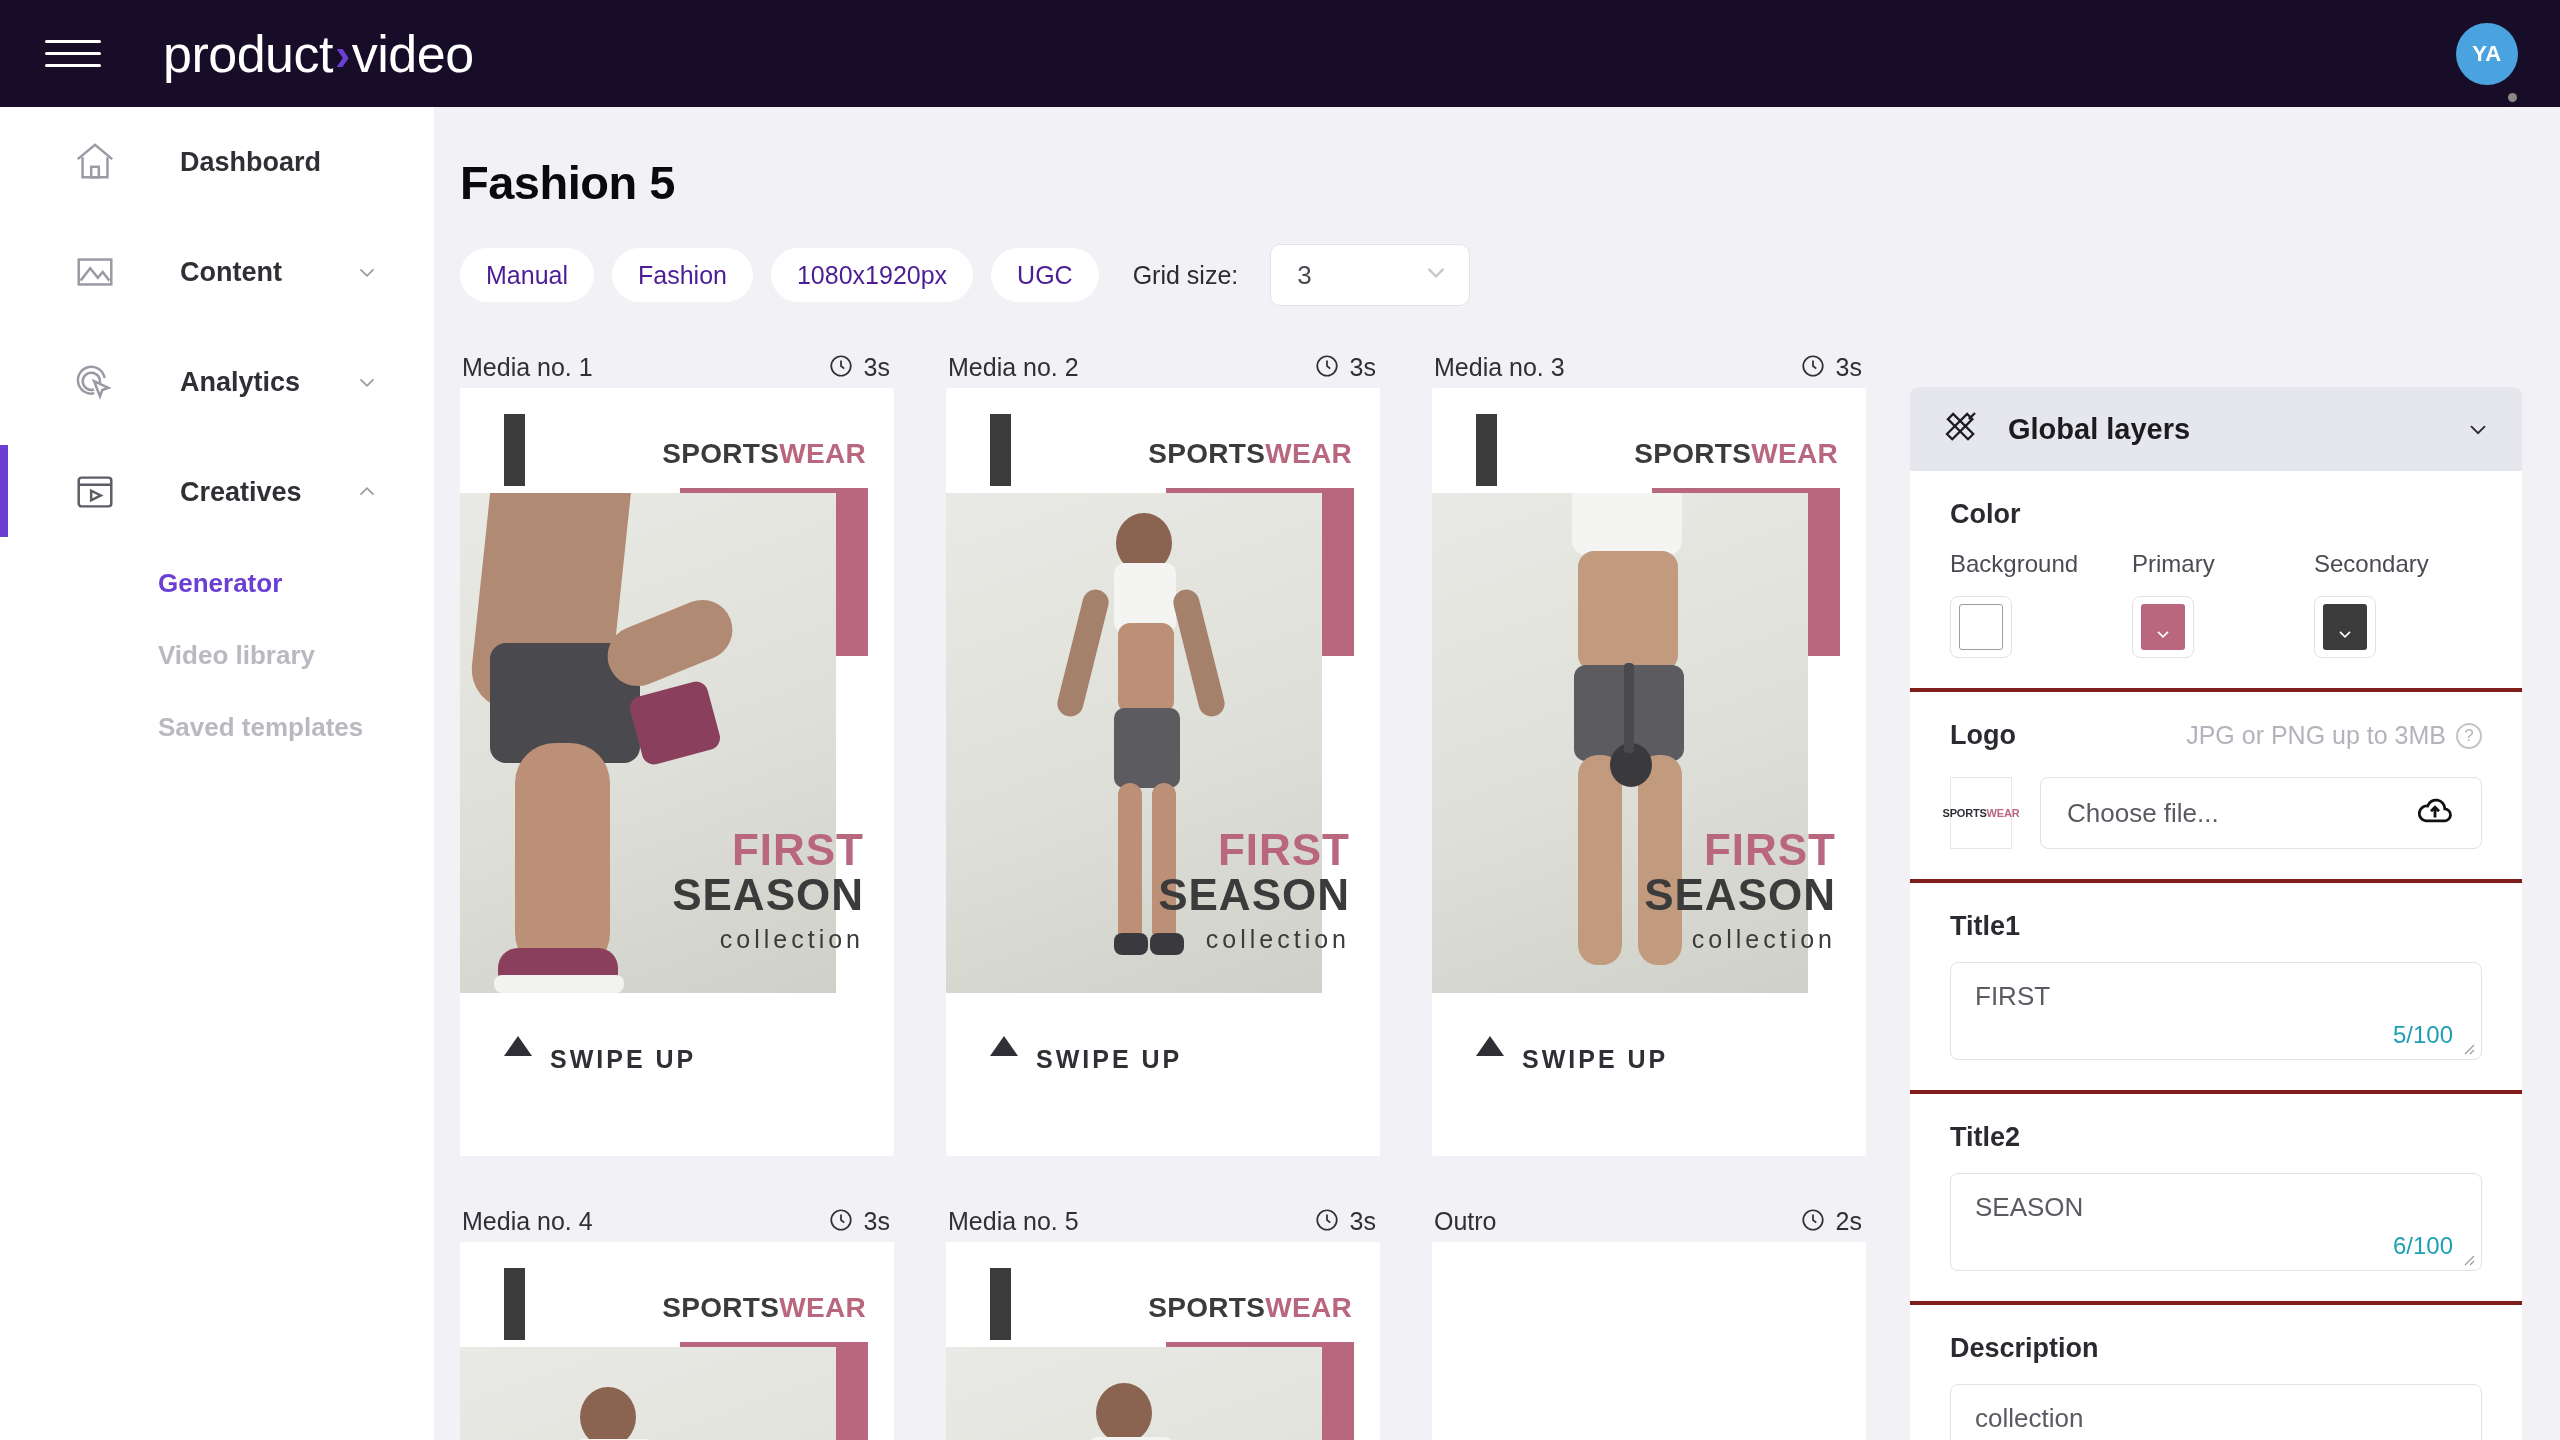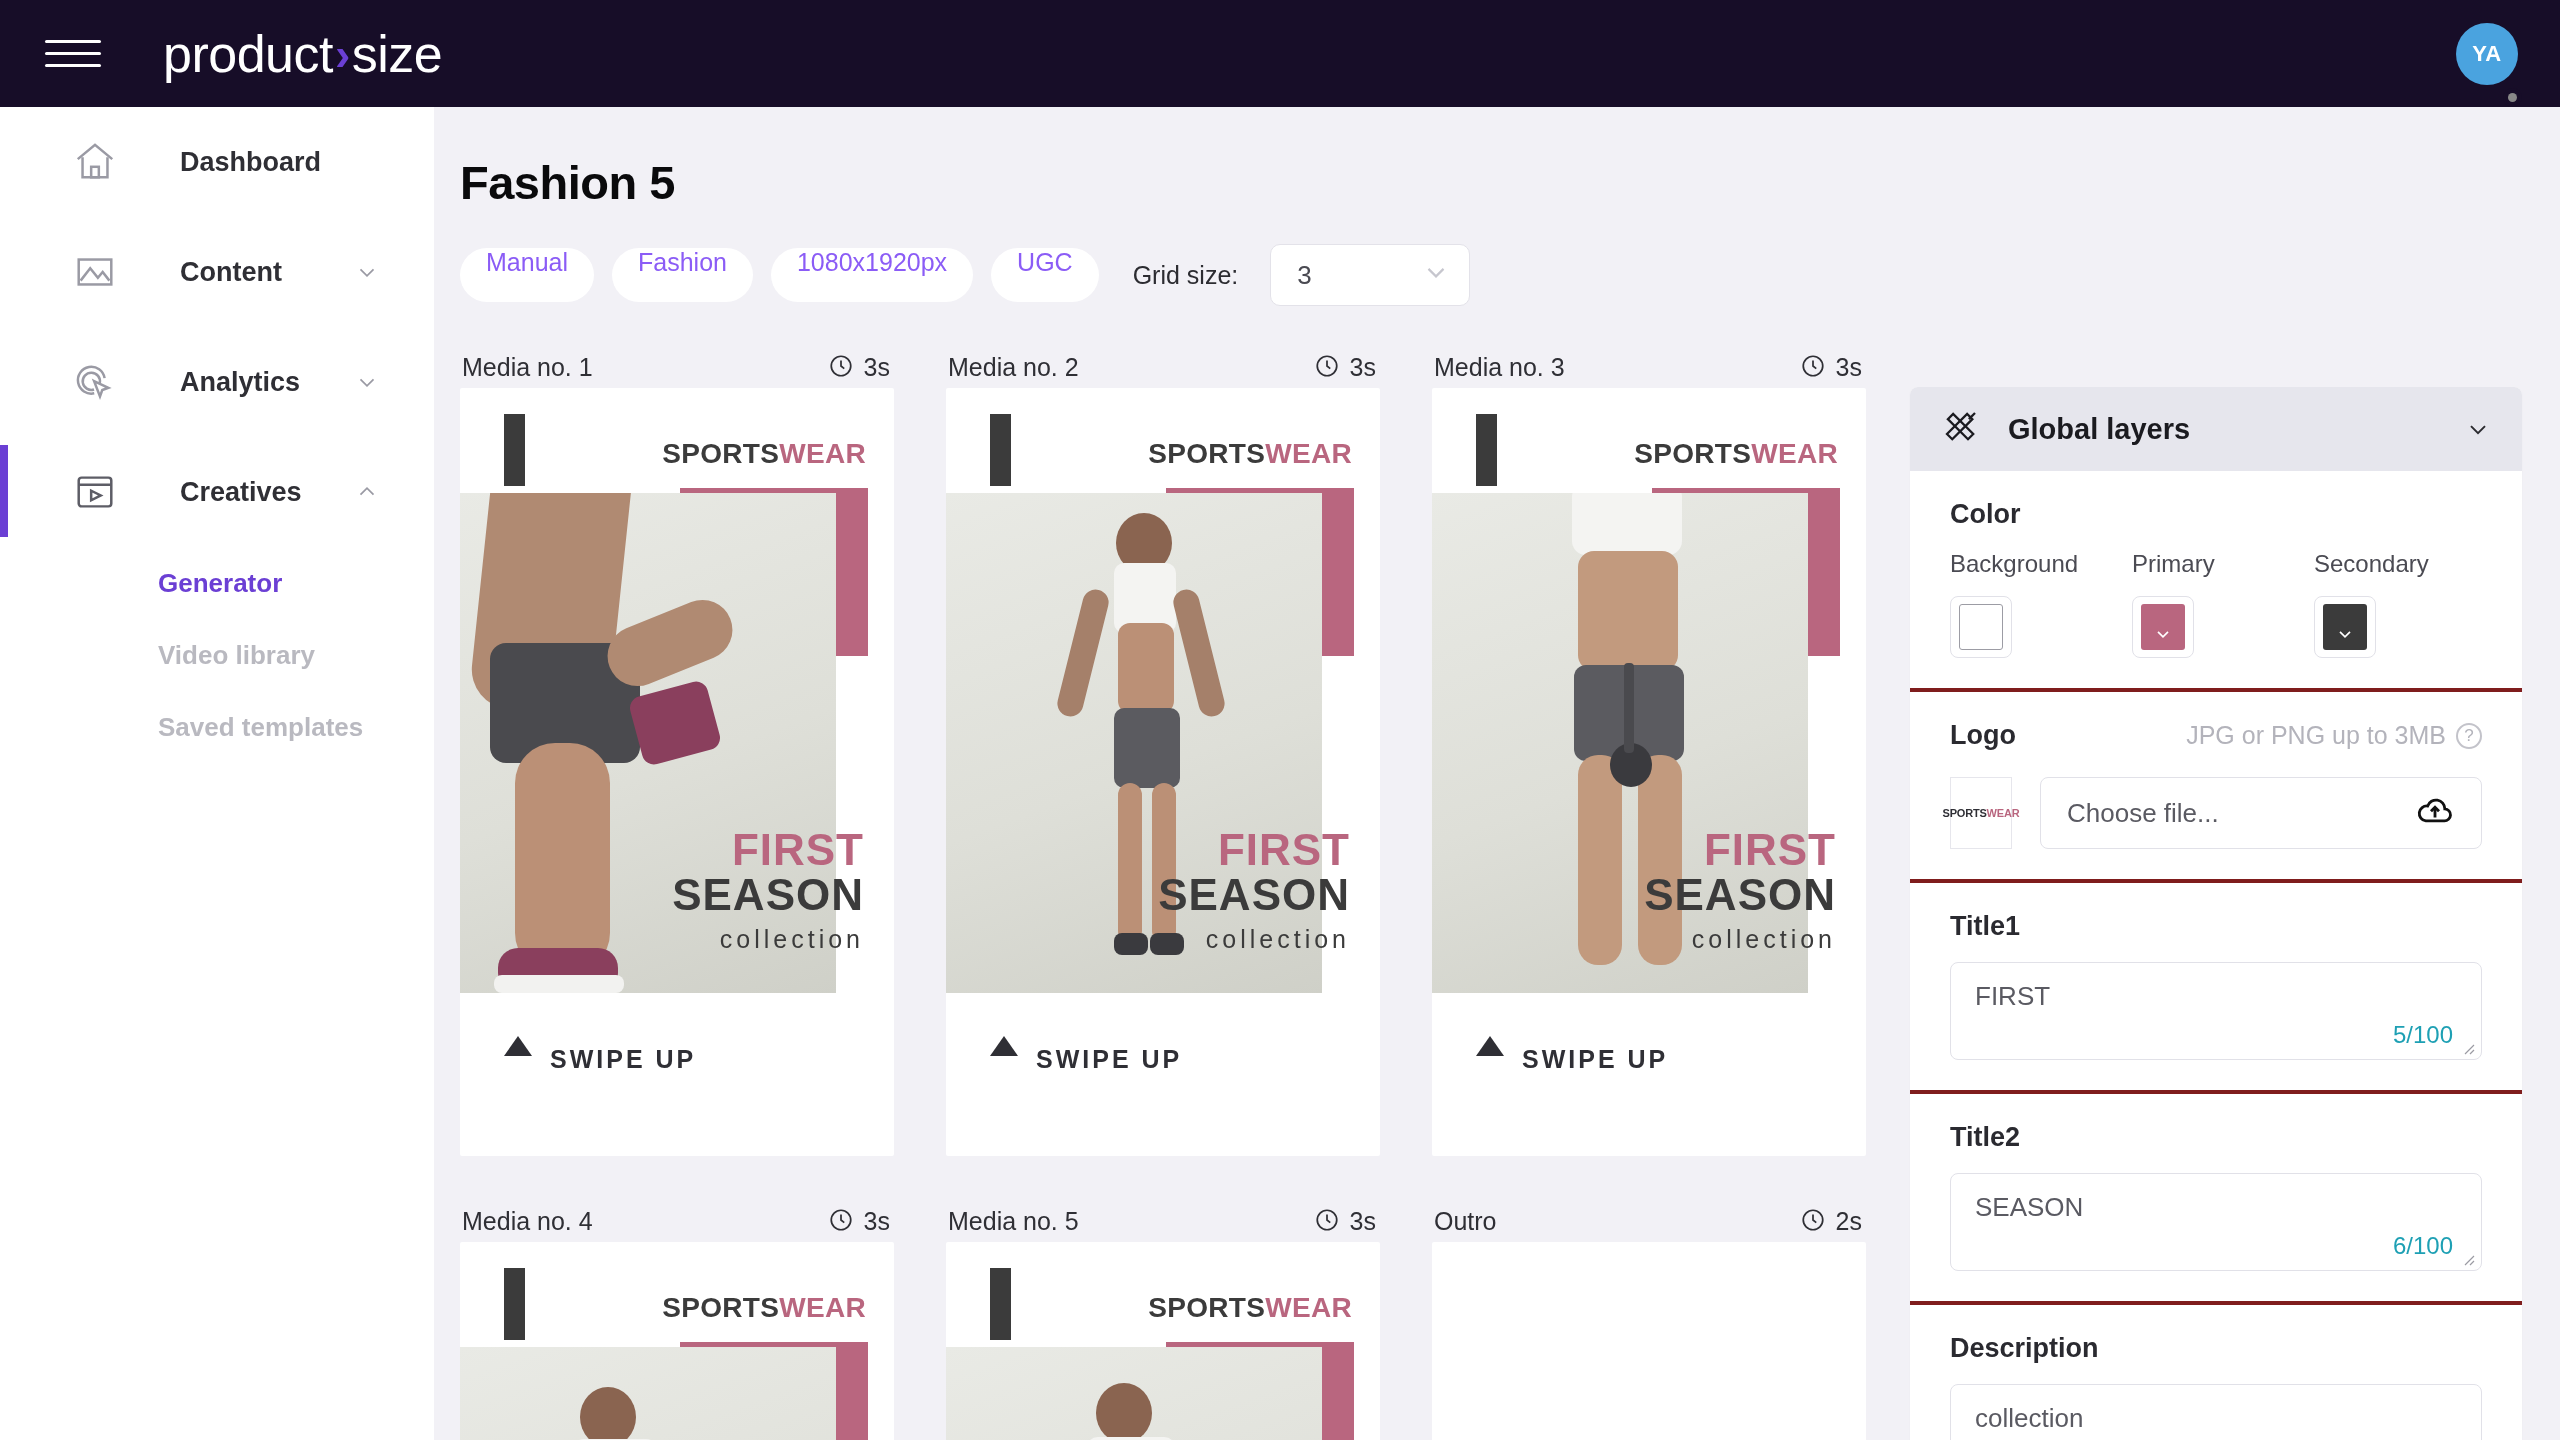--- a/index.html
+++ b/index.html
@@ -70,22 +70,22 @@
   
   .main {
     position:absolute; top:107px; left:434px;
     width: 1438px; height: 1333px; background:#f2f1f6;
     padding: 48px 0 0 26px; overflow:hidden;
   }
   .page-title { font-size: 47px; font-weight: 700; color:#0a0a0c; letter-spacing:-.5px; }
   .toolbar { display:flex; align-items:center; margin-top: 34px; gap: 18px; }
   .chip {
     background:#fff; border-radius: 30px; height: 54px;
-    display:flex; align-items:flex-start; padding: 0 26px;
-    color:#8b5cf6; font-size: 25px; cursor:pointer;
+    display:flex; align-items:center; padding: 8px 26px;
+    color:#4c1d95; font-size: 25px; cursor:pointer;
   }
   .gridlbl { margin-left: 16px; font-size: 25px; color:#2c2c31; }
   .gridsel {
     margin-left: 14px; width: 200px; height: 62px; background:#fff;
     border:1px solid #e3e2e9; border-radius:10px;
     display:flex; align-items:center; justify-content:space-between;
     padding: 0 18px 0 26px; font-size: 26px; color:#4a4a52; cursor:pointer;
   }
 
   .grid {
@@ -167,21 +167,21 @@
 
 <div class="topbar">
   <div class="hamburger">
     <span></span>
       <span></span>
       <span></span>
   </div>
   <div class="brand">
     <span>product</span>
       <span class="chev">›</span>
-      <span>size</span>
+      <span>video</span>
   </div>
   <div class="avatar">
     <span>YA</span>
   </div>
   <div class="avatar-dot"></div>
 </div>
 
 <div class="sidebar">
 
   <div class="nav-item">

